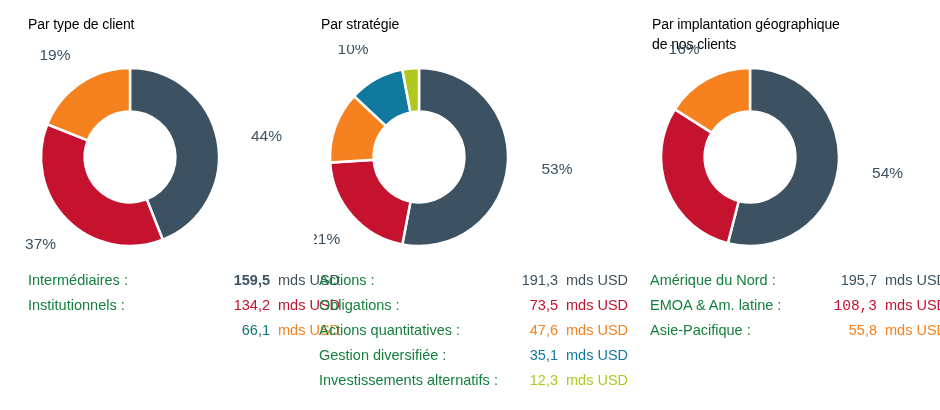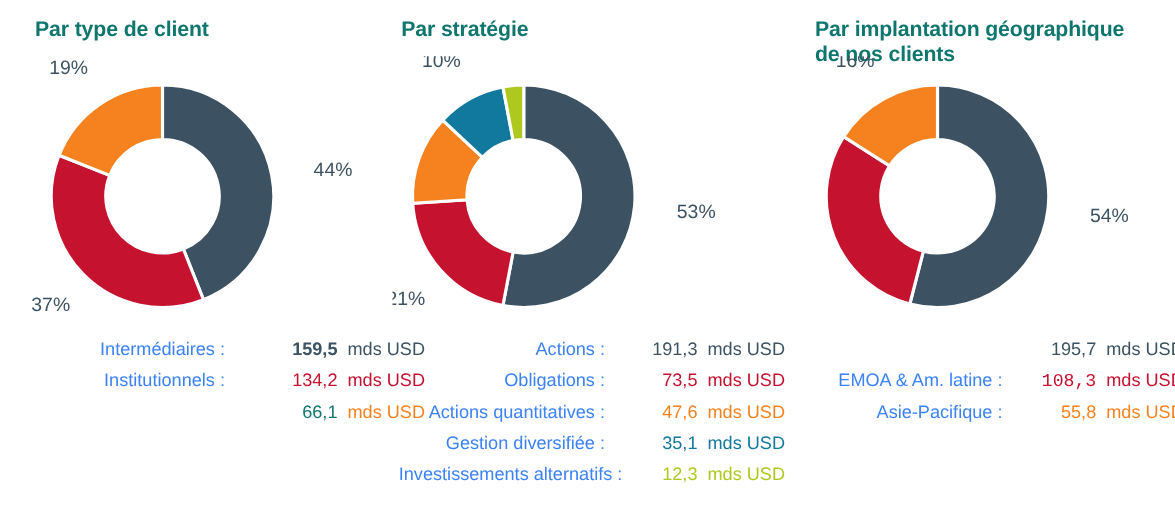--- a/index.html
+++ b/index.html
@@ -23,23 +23,23 @@
     position: absolute;
     top: 0;
     height: 410px;
   }
   #panel-client   { left: 0px;   width: 320px; }
   #panel-strategy { left: 304px; width: 315px; }
   #panel-geo      { left: 635px; width: 305px; }
 
   .panel-title {
     position: absolute;
-    font-size: 17px;
-    font-weight: bold;
-    color: #0f766e;
+    font-size: 14px;
+    font-weight: normal;
+    color: #000000;
     line-height: 20px;
     letter-spacing: -0.1px;
     white-space: pre-line;
   }
   #panel-client .panel-title   { left: 28px; top: 14px; }
   #panel-strategy .panel-title { left: 17px; top: 14px; }
   #panel-geo .panel-title      { left: 17px; top: 14px; }
 
   .chart-wrap {
     position: absolute;
@@ -65,22 +65,22 @@
     width: 100%;
   }
   .legend-row {
     display: flex;
     align-items: baseline;
     height: 25px;
     font-size: 14.5px;
     white-space: nowrap;
   }
   .legend-label {
-    color: #3b82f6;
-    text-align: right;
+    color: #15803d;
+    text-align: left;
     flex: 0 0 auto;
   }
   .legend-value {
     flex: 1 1 auto;
     text-align: right;
     padding-right: 8px;
   }
   .legend-unit {
     flex: 0 0 auto;
     text-align: left;
@@ -186,20 +186,21 @@
           <path d="M 110 23 A 89 89 0 1 1 87.86660004232792 198.20390134044817 L 98.71196602158724 155.96398968362857 A 45.39 45.39 0 1 0 110 66.61 Z" fill="#3C5262" stroke="#FFFFFF" stroke-width="2.5"></path>
           <text x="232.06164945642286" y="132.91465479415223" text-anchor="start" class="pct-label">54%</text>
           <path d="M 87.86660004232792 198.20390134044817 A 89 89 0 0 1 34.85481463032065 64.31141524686932 L 71.67595546146353 87.67882177590334 A 45.39 45.39 0 0 0 98.71196602158724 155.96398968362857 Z" fill="#C4122F" stroke="#FFFFFF" stroke-width="2.5"></path>
           <text x="-4.643401820701925" y="161.80682176947664" text-anchor="end" class="pct-label">30%</text>
           <path d="M 34.85481463032065 64.31141524686932 A 89 89 0 0 1 109.99999999999999 23 L 109.99999999999999 66.61 A 45.39 45.39 0 0 0 71.67595546146353 87.67882177590334 Z" fill="#F5821F" stroke="#FFFFFF" stroke-width="2.5"></path>
           <text x="59.561834826506086" y="8.977345155043466" text-anchor="end" class="pct-label">16%</text>
         </svg>
       </div>
     <div class="legend">
         <div class="legend-row">
+          <span class="legend-label">Amérique du Nord :</span>
           <span class="legend-value" style="color: rgb(60, 82, 98);">195,7</span>
           <span class="legend-unit" style="color: rgb(60, 82, 98);">mds USD</span>
         </div>
         <div class="legend-row">
           <span class="legend-label">EMOA &amp; Am. latine :</span>
           <span class="legend-value" style="color: rgb(196, 18, 47); font-family: Liberation Mono, monospace;">108,3</span>
           <span class="legend-unit" style="color: rgb(196, 18, 47);">mds USD</span>
         </div>
         <div class="legend-row">
           <span class="legend-label">Asie-Pacifique :</span>

